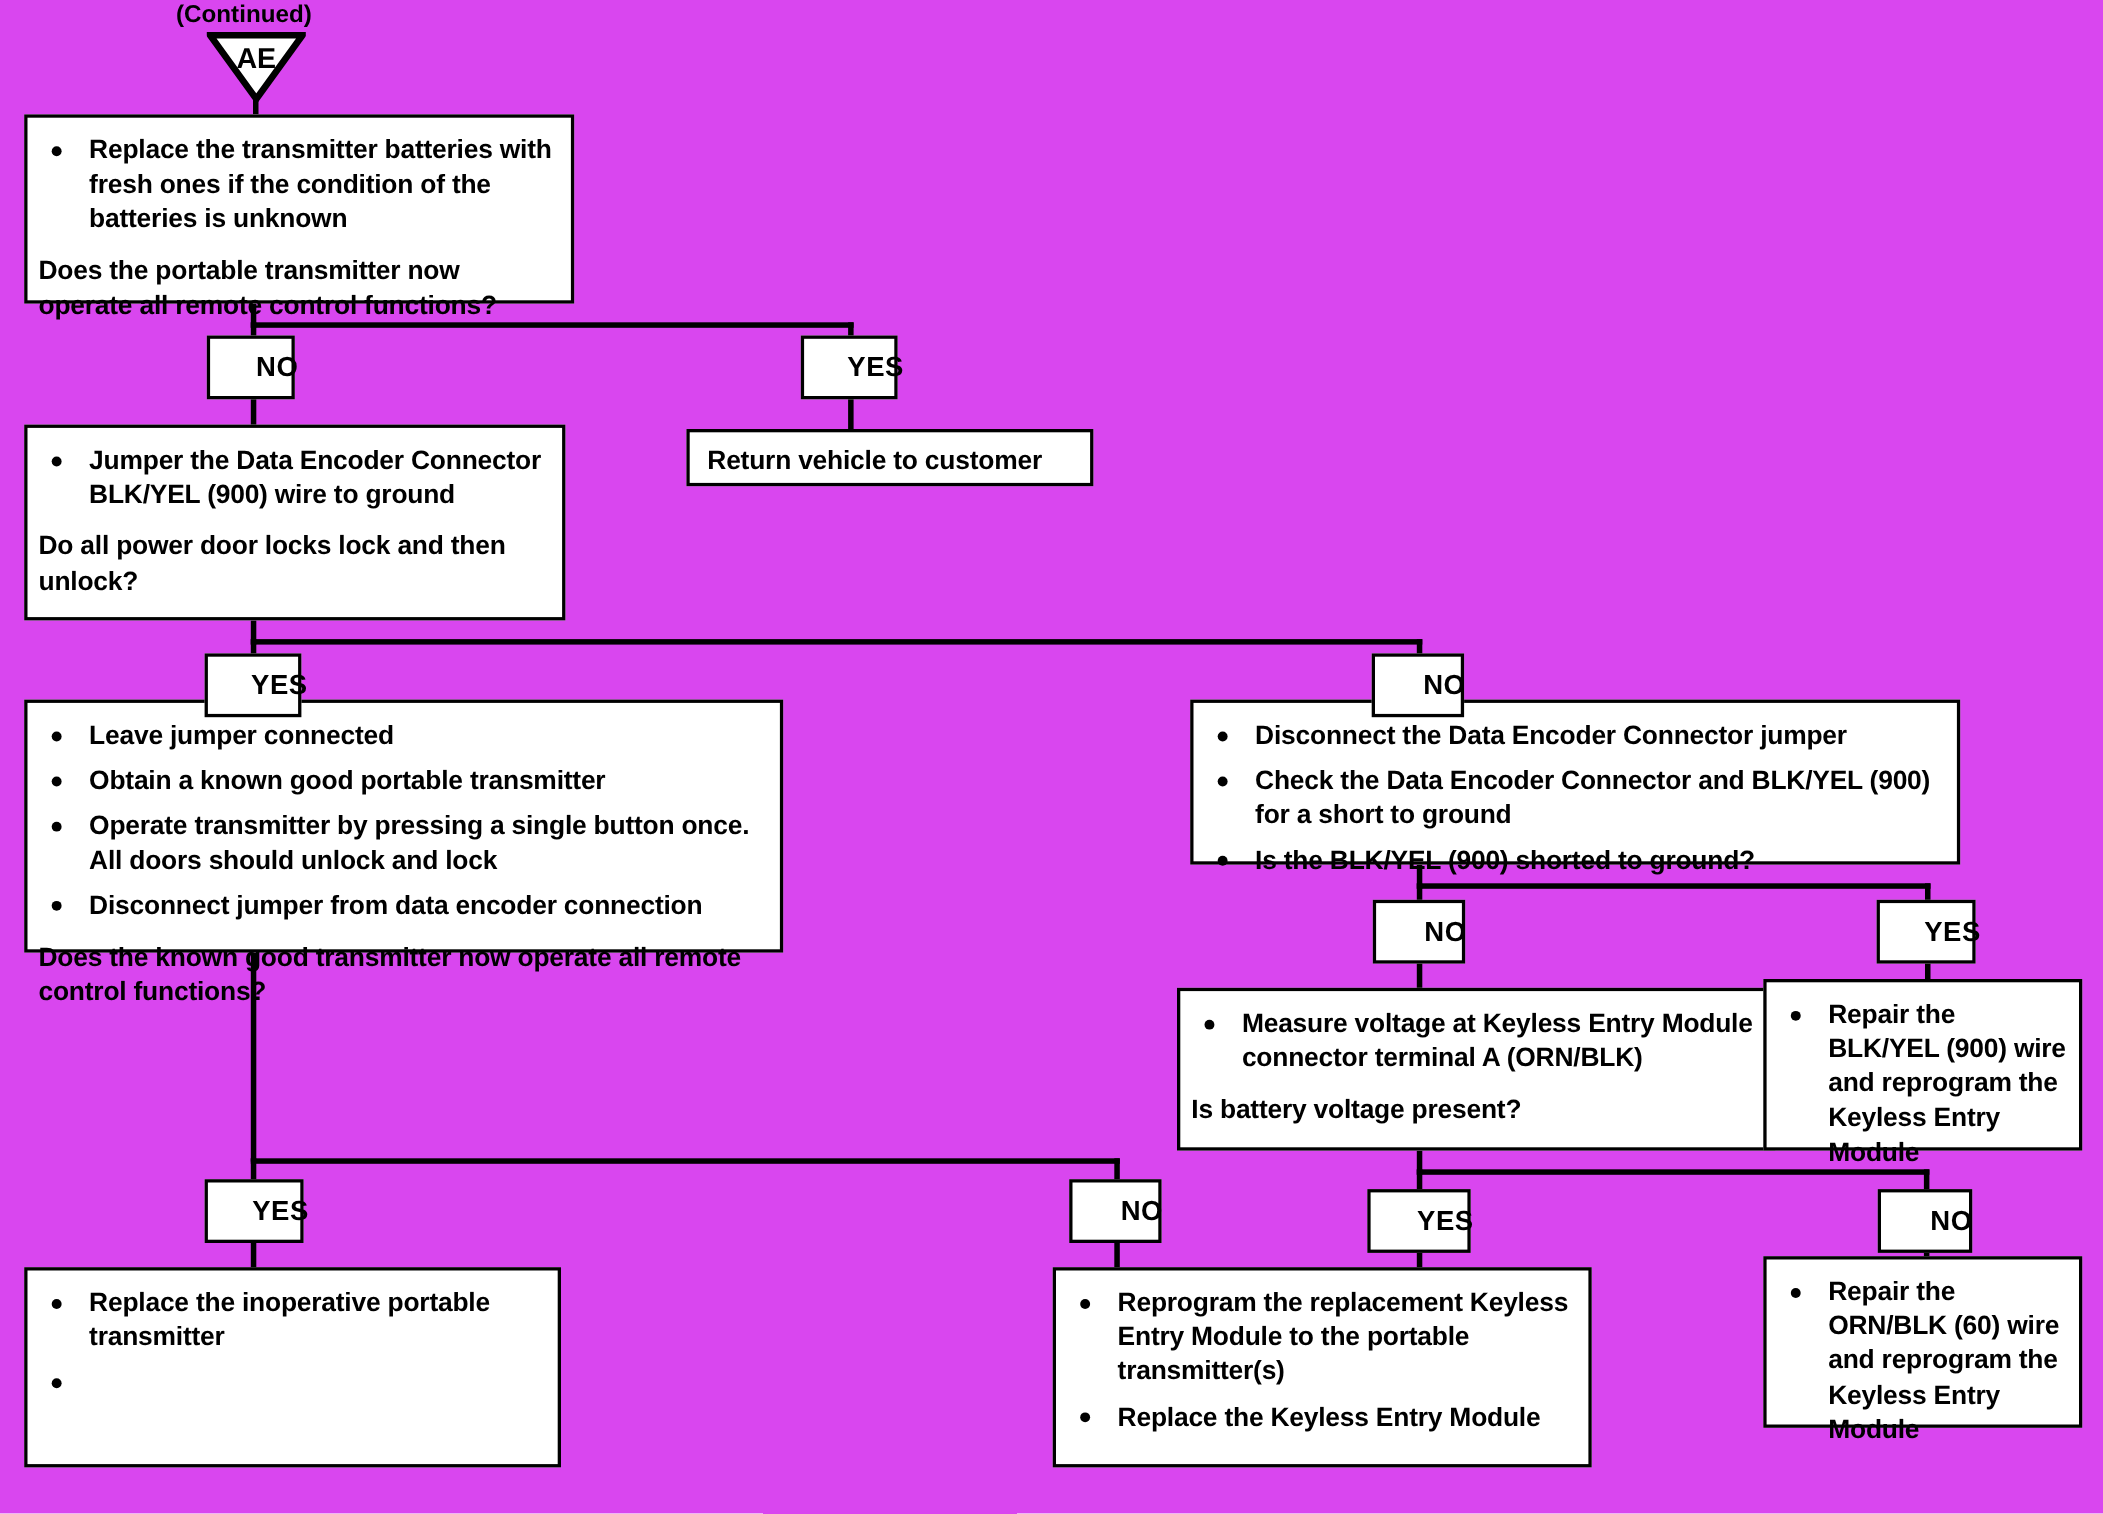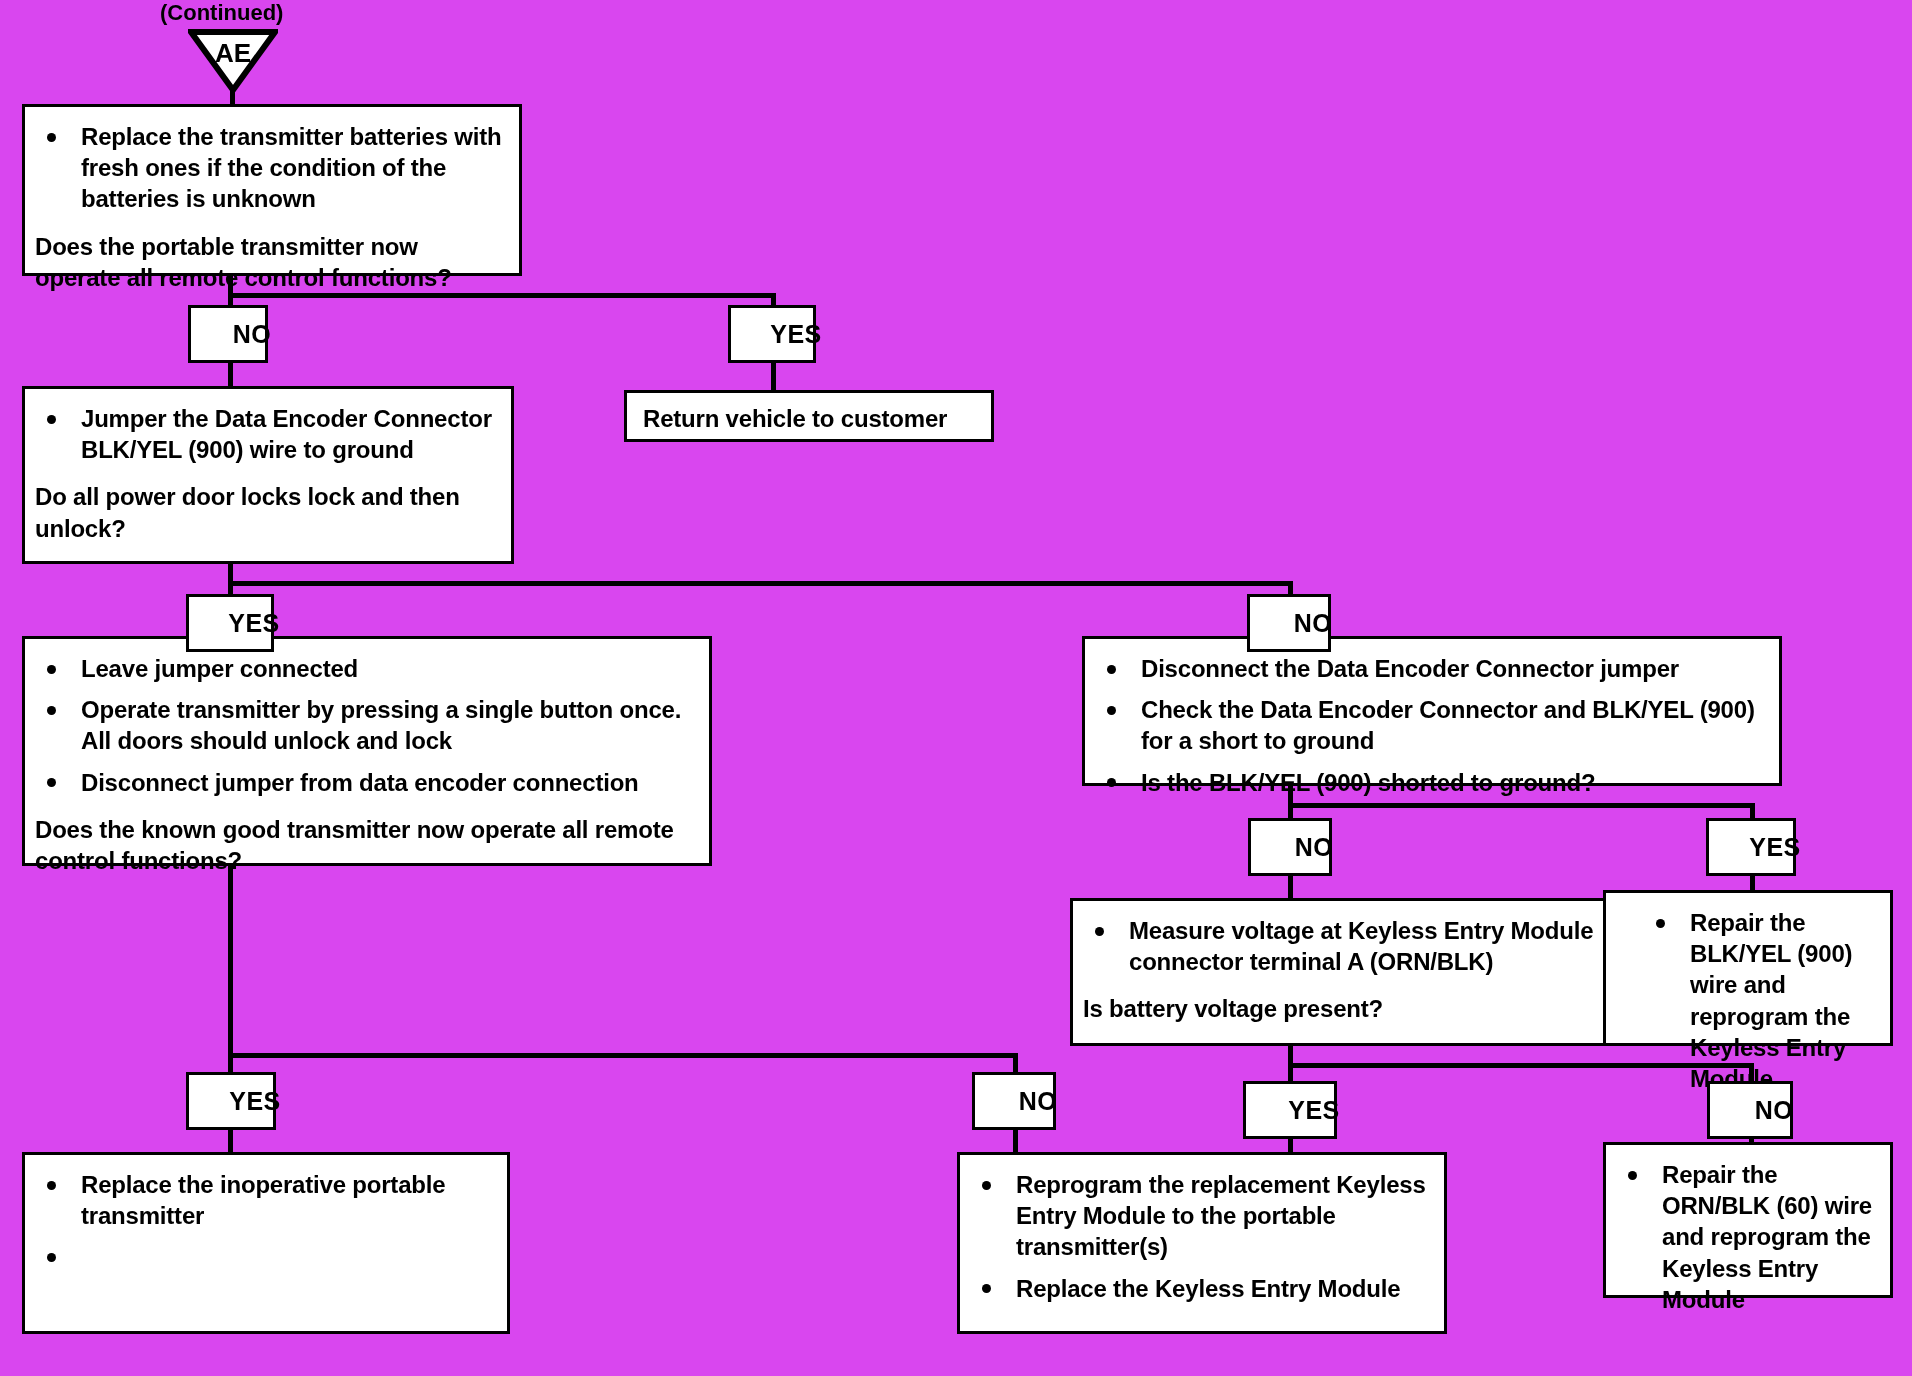--- a/index.html
+++ b/index.html
@@ -182,20 +182,24 @@
 
   <div class="box fs24" style="left:22px; top:636px; width:690px; height:230px;">
     <div class="inner">
       <ul class="bullets">
         <li>
           <span class="dot"></span>
           <span>Leave jumper connected</span>
         </li>
         <li>
           <span class="dot"></span>
+          <span>Obtain a known good portable transmitter</span>
+        </li>
+        <li>
+          <span class="dot"></span>
           <span>Operate transmitter by pressing a single button once. All doors should unlock and lock</span>
         </li>
         <li>
           <span class="dot"></span>
           <span>Disconnect jumper from data encoder connection</span>
         </li>
       </ul>
       <p class="question">Does the known good transmitter now operate all remote control functions?</p>
     </div>
   </div>
@@ -235,21 +239,21 @@
       <ul class="bullets">
         <li>
           <span class="dot"></span>
           <span>Measure voltage at Keyless Entry Module connector terminal A (ORN/BLK)</span>
         </li>
       </ul>
       <p class="question">Is battery voltage present?</p>
     </div>
   </div>
 
-  <div class="box fs24" style="left:1603px; top:890px; width:290px; height:156px;padding-left:28px;">
+  <div class="box fs24" style="left:1603px; top:890px; width:290px; height:156px;">
     <div class="inner">
       <ul class="bullets">
         <li>
           <span class="dot"></span>
           <span>Repair the BLK/YEL (900) wire and reprogram the Keyless Entry Module</span>
         </li>
       </ul>
     </div>
   </div>
 

